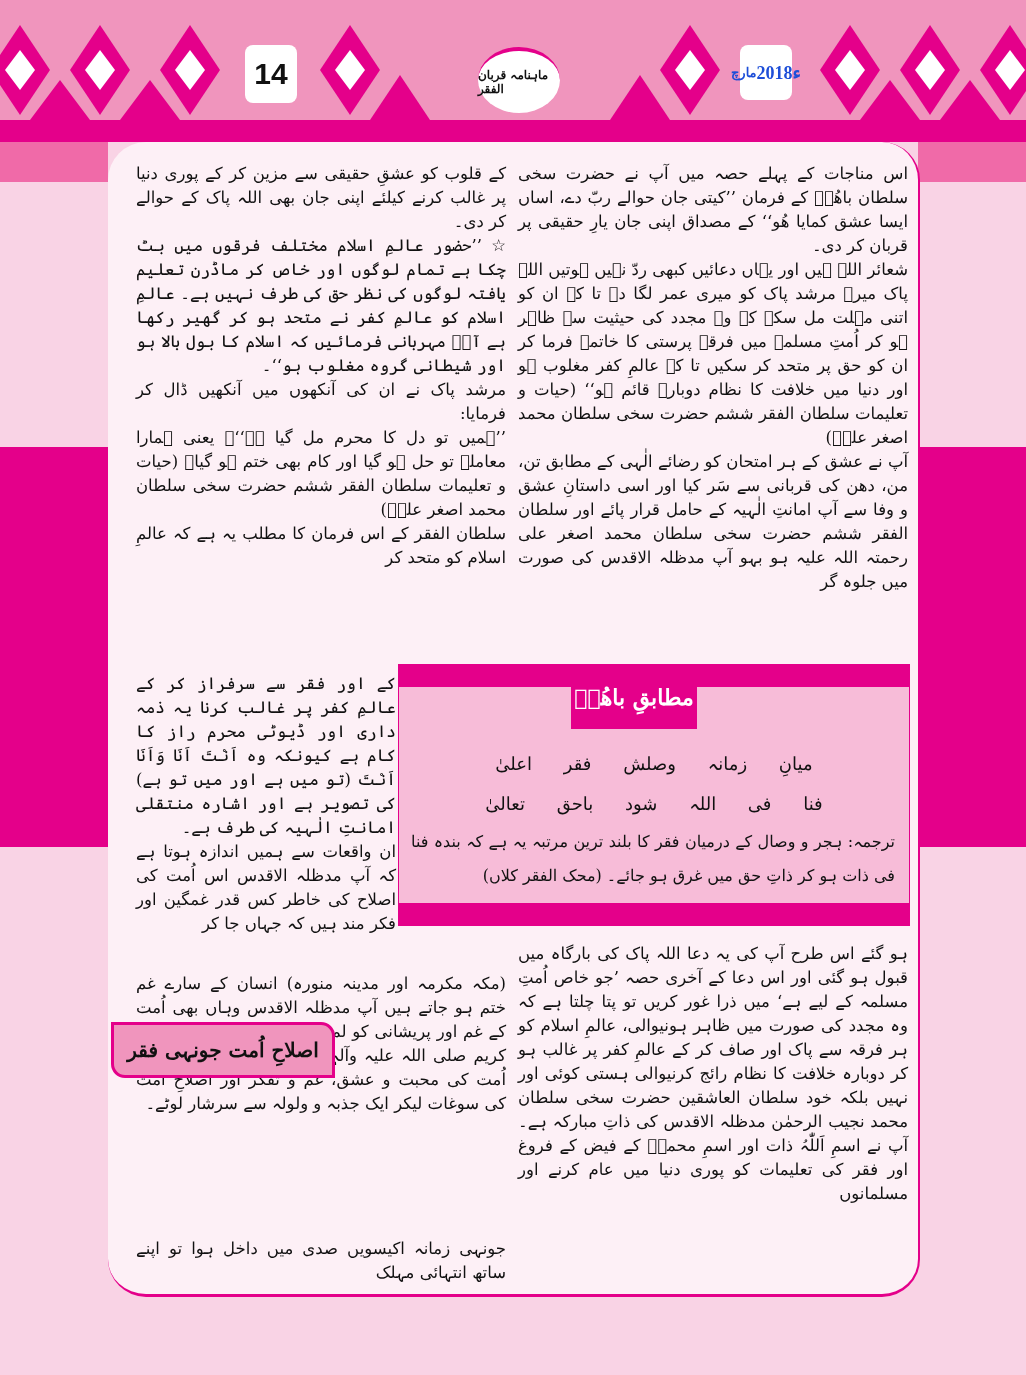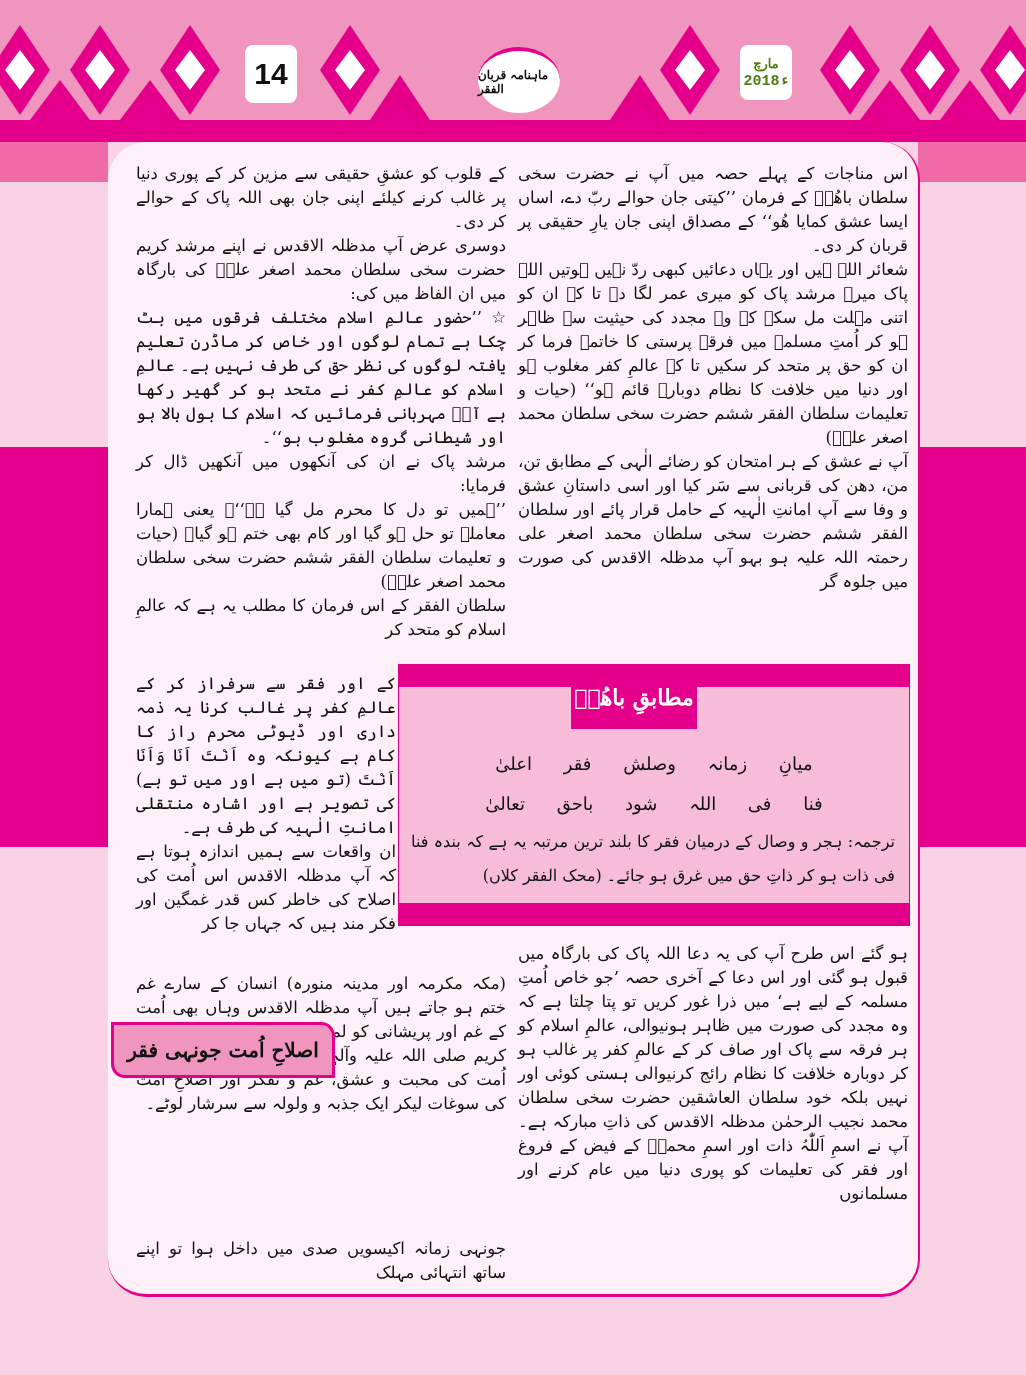--- a/index.html
+++ b/index.html
@@ -1,22 +1,22 @@
 <!DOCTYPE html>
 <html><head>
 <meta charset="utf-8">
 <style>
   html,body{margin:0;padding:0;}
   body{width:1026px;height:1375px;position:relative;overflow:hidden;background:#f9d3e5;font-family:"DejaVu Serif",serif;}
   .top-band{position:absolute;left:0;top:0;width:1026px;height:120px;background:#f095bd;overflow:hidden;}
   .top-band svg{position:absolute;left:0;top:0;}
   .magenta-bar{position:absolute;left:0;top:120px;width:1026px;height:22px;background:#e4008a;}
   .page-num{position:absolute;left:245px;top:45px;width:52px;height:58px;background:#fff;border-radius:8px;font-family:"Liberation Sans",sans-serif;font-weight:bold;font-size:30px;color:#111;display:flex;align-items:center;justify-content:center;}
-  .date-box{position:absolute;left:740px;top:45px;width:52px;height:55px;background:#fff;border-radius:8px;color:#4d7c0f;display:flex;flex-direction:column;align-items:center;justify-content:center;font-size:13px;line-height:18px;font-weight:bold;}
-  .date-box .yr{font-family:Liberation Mono, monospace;font-size:15px;}
+  .date-box{position:absolute;left:740px;top:45px;width:52px;height:55px;background:#fff;border-radius:8px;color:#1d4ed8;display:flex;flex-direction:row;align-items:center;justify-content:center;font-size:13px;line-height:18px;font-weight:bold;}
+  .date-box .yr{font-family:Liberation Serif, serif;font-size:18px;}
   .logo{position:absolute;left:478px;top:47px;width:82px;height:62px;border-radius:50%;background:#fff;border-top:4px solid #e4008a;display:flex;align-items:center;justify-content:center;font-size:12px;font-weight:bold;color:#111;}
   .side{position:absolute;top:142px;width:108px;}
   .side.left{left:0;} .side.right{right:0;}
   .side .zig{height:40px;background:#f06aa8;}
   .side .light{height:265px;background:#f9d3e5;}
   .side .dots{height:400px;background:#e4008a;}
   .side .light2{height:565px;background:#f9d3e5;}
   .content{position:absolute;left:108px;top:142px;width:812px;height:1155px;background:#fdf0f6;border-radius:38px 38px 38px 38px;border-bottom:3px solid #e4008a;border-right:2px solid #e4008a;box-sizing:border-box;}
   .col{position:absolute;direction:rtl;text-align:justify;font-size:16.5px;line-height:24px;color:#111;}
   .col p{margin:0;}
@@ -90,21 +90,20 @@
 </div>
 
 <div class="content">
   <div class="col col-right">
     <p>اس مناجات کے پہلے حصہ میں آپ نے حضرت سخی سلطان باھُوؒ کے فرمان ’’کیتی جان حوالے ربّ دے، اساں ایسا عشق کمایا ھُو‘‘ کے مصداق اپنی جان یارِ حقیقی پر قربان کر دی۔</p>
     <p>شعائر اللہ ہیں اور یہاں دعائیں کبھی ردّ نہیں ہوتیں اللہ پاک میرے مرشد پاک کو میری عمر لگا دے تا کہ ان کو اتنی مہلت مل سکے کہ وہ مجدد کی حیثیت سے ظاہر ہو کر اُمتِ مسلمہ میں فرقہ پرستی کا خاتمہ فرما کر ان کو حق پر متحد کر سکیں تا کہ عالمِ کفر مغلوب ہو اور دنیا میں خلافت کا نظام دوبارہ قائم ہو‘‘ (حیات و تعلیمات سلطان الفقر ششم حضرت سخی سلطان محمد اصغر علیؒ)</p>
     <p>آپ نے عشق کے ہر امتحان کو رضائے الٰہی کے مطابق تن، من، دھن کی قربانی سے سَر کیا اور اسی داستانِ عشق و وفا سے آپ امانتِ الٰہیہ کے حامل قرار پائے اور سلطان الفقر ششم حضرت سخی سلطان محمد اصغر علی رحمتہ اللہ علیہ ہو بہو آپ مدظلہ الاقدس کی صورت میں جلوہ گر</p>
   </div>
   <div class="col col-left">
     <p>کے قلوب کو عشقِ حقیقی سے مزین کر کے پوری دنیا پر غالب کرنے کیلئے اپنی جان بھی اللہ پاک کے حوالے کر دی۔</p>
-    <p>دوسری عرض آپ مدظلہ الاقدس نے اپنے مرشد کریم حضرت سخی سلطان محمد اصغر علیؒ کی بارگاہ میں ان الفاظ میں کی:</p>
     <p>☆ ’’حضور عالمِ اسلام مختلف فرقوں میں بٹ چکا ہے تمام لوگوں اور خاص کر ماڈرن تعلیم یافتہ لوگوں کی نظر حق کی طرف نہیں ہے۔ عالمِ اسلام کو عالمِ کفر نے متحد ہو کر گھیر رکھا ہے آپؒ مہربانی فرمائیں کہ اسلام کا بول بالا ہو اور شیطانی گروہ مغلوب ہو‘‘۔</p>
     <p>مرشد پاک نے ان کی آنکھوں میں آنکھیں ڈال کر فرمایا:</p>
     <p>’’ہمیں تو دل کا محرم مل گیا ہے‘‘۔ یعنی ہمارا معاملہ تو حل ہو گیا اور کام بھی ختم ہو گیا۔ (حیات و تعلیمات سلطان الفقر ششم حضرت سخی سلطان محمد اصغر علیؒ)</p>
     <p>سلطان الفقر کے اس فرمان کا مطلب یہ ہے کہ عالمِ اسلام کو متحد کر</p>
   </div>
   <div class="col col-left-mid">
     <p>کے اور فقر سے سرفراز کر کے عالمِ کفر پر غالب کرنا یہ ذمہ داری اور ڈیوٹی محرم راز کا کام ہے کیونکہ وہ اَنْتَ اَنَا وَاَنَا اَنْتَ (تو میں ہے اور میں تو ہے) کی تصویر ہے اور اشارہ منتقلی امانتِ الٰہیہ کی طرف ہے۔</p>
     <p>ان واقعات سے ہمیں اندازہ ہوتا ہے کہ آپ مدظلہ الاقدس اس اُمت کی اصلاح کی خاطر کس قدر غمگین اور فکر مند ہیں کہ جہاں جا کر</p>
   </div>
 

